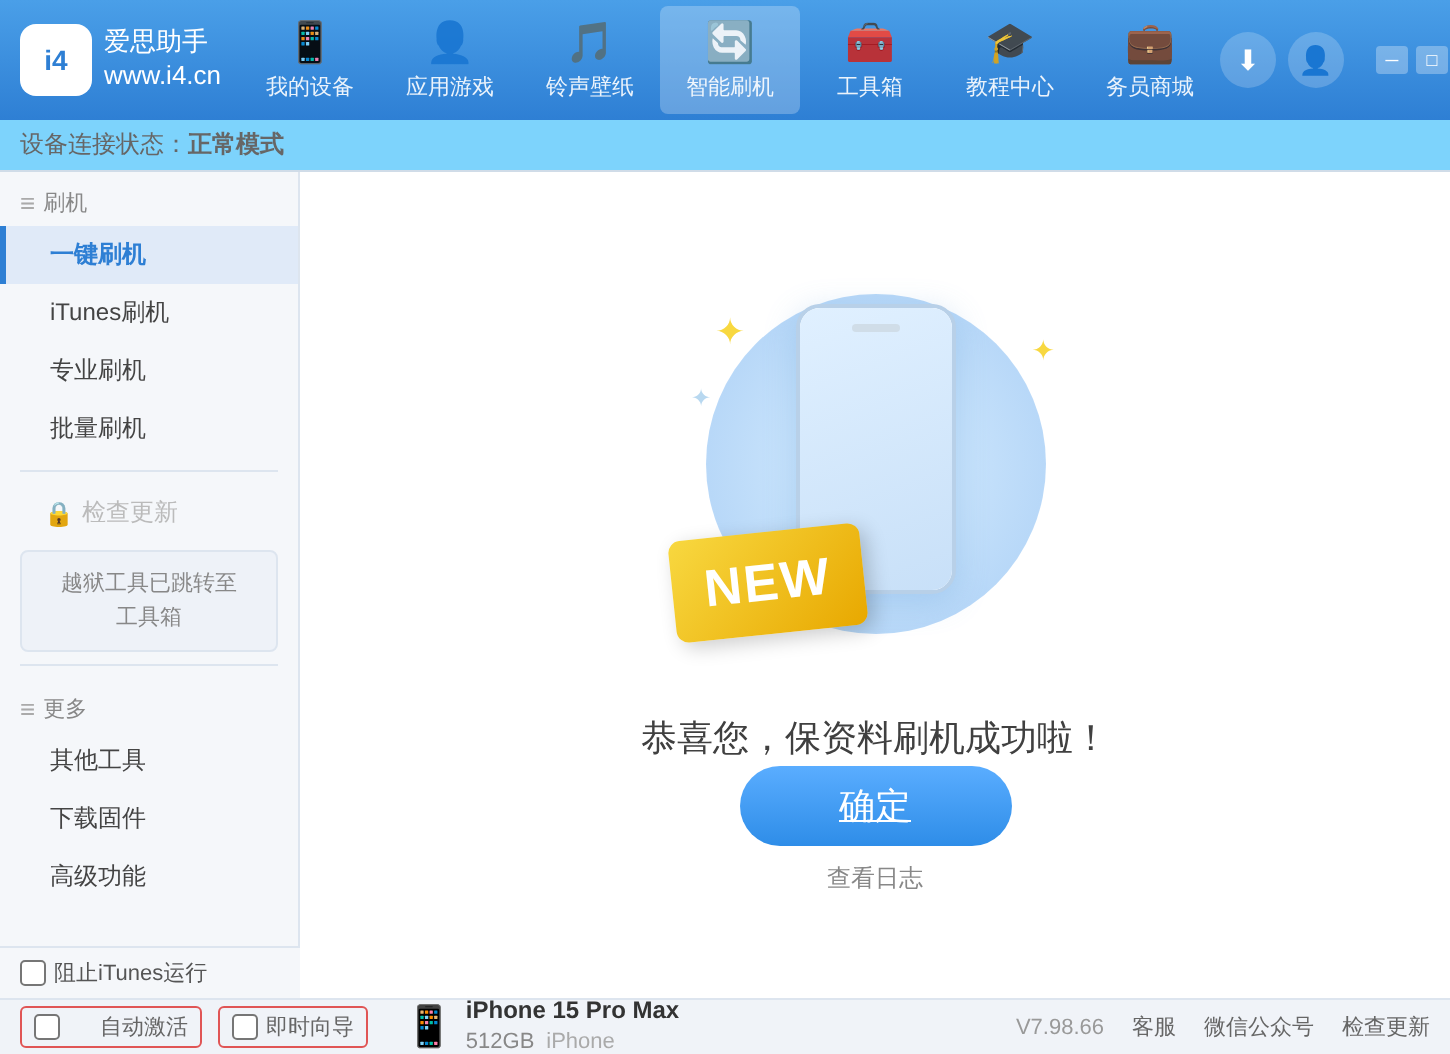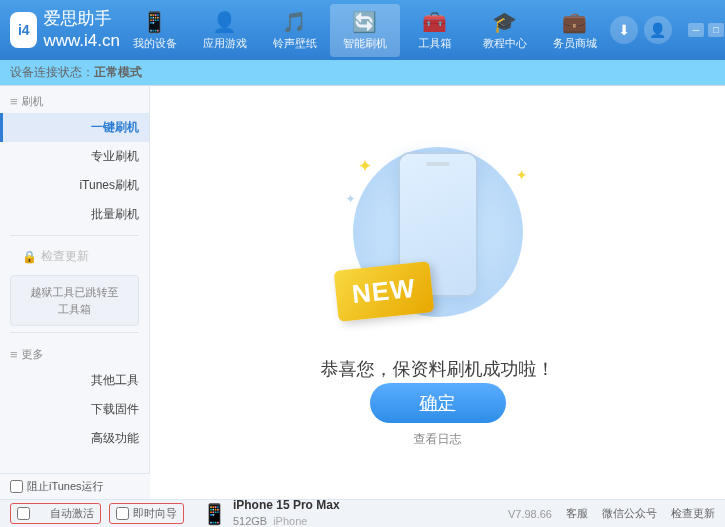--- a/index.html
+++ b/index.html
@@ -26,21 +26,21 @@
       background: white;
       border-radius: 8px;
       display: flex;
       align-items: center;
       justify-content: center;
       color: #2e7fd4;
       font-weight: bold;
       font-size: 14px;
       margin-right: 6px;
     }
-    .logo-text { font-size: 17px; color: white; line-height: 1.3; }
+    .logo-text { font-size: 13px; color: white; line-height: 1.3; }
     .nav-items {
       display: flex;
       flex: 1;
       justify-content: center;
       gap: 0;
     }
     .nav-item {
       display: flex;
       flex-direction: column;
       align-items: center;
@@ -123,21 +123,20 @@
       color: #888;
       font-size: 11px;
     }
     .sidebar-section-title .eq-icon { margin-right: 4px; font-size: 13px; color: #aaa; }
     .sidebar-item {
       padding: 6px 10px 6px 22px;
       cursor: pointer;
       color: #444;
       font-size: 12px;
       border-left: 3px solid transparent;
-      text-align: right;
     }
     .sidebar-item.active {
       background: #e0eaf8;
       border-left: 3px solid #2e7fd4;
       color: #2e7fd4;
       font-weight: bold;
     }
     .sidebar-disabled {
       padding: 6px 10px 6px 22px;
       color: #bbb;
@@ -316,24 +315,24 @@
 
       <div class="sidebar-section-title">
         <span class="eq-icon">≡</span>
         <span>刷机</span>
       </div>
 
       <div class="sidebar-item active">
         <span>一键刷机</span>
       </div>
       <div class="sidebar-item">
+        <span>iTunes刷机</span>
+      </div>
+      <div class="sidebar-item">
         <span>专业刷机</span>
-      </div>
-      <div class="sidebar-item">
-        <span>iTunes刷机</span>
       </div>
       <div class="sidebar-item">
         <span>批量刷机</span>
       </div>
 
       <hr class="sidebar-divider">
 
       <div class="sidebar-disabled">
         <span>🔒</span>
         <span>检查更新</span>

